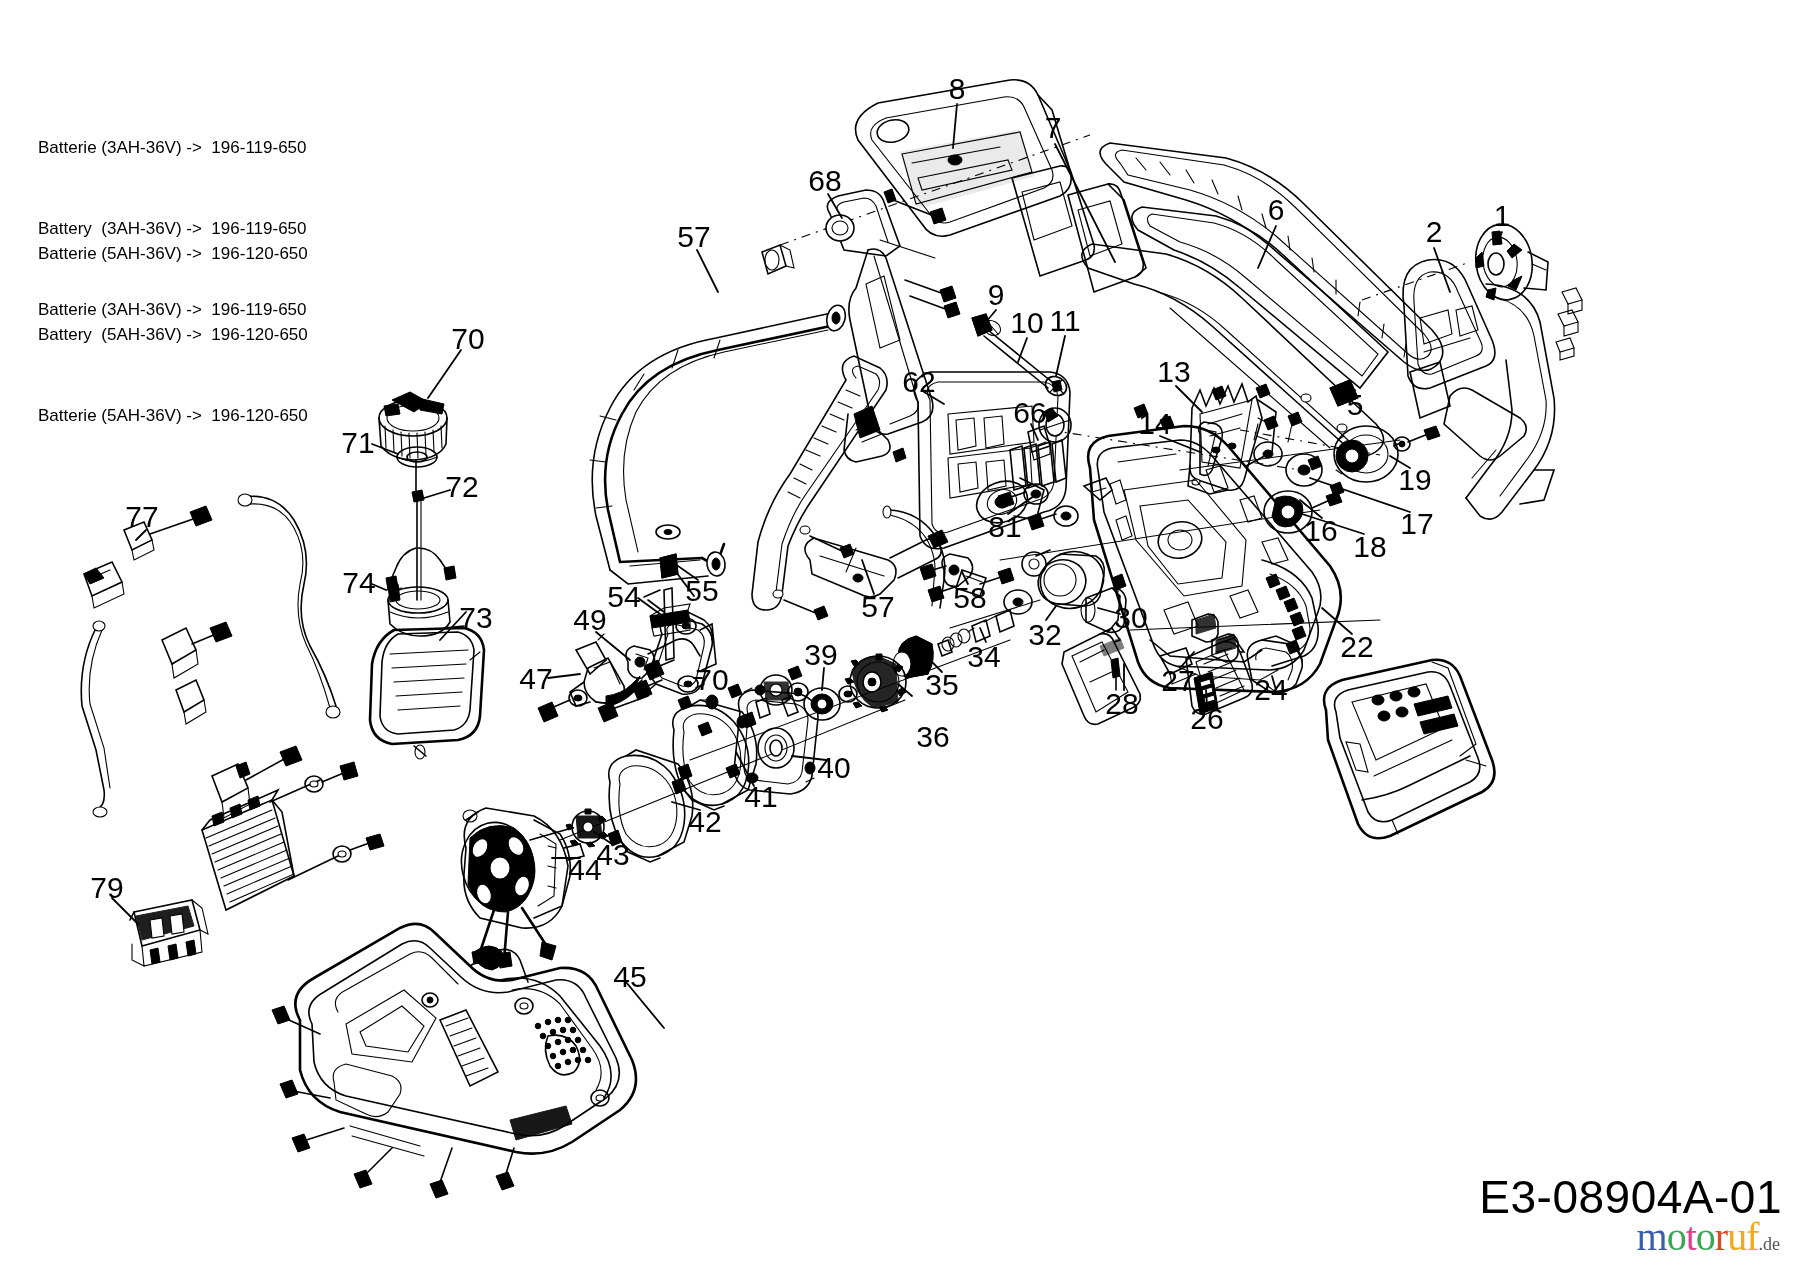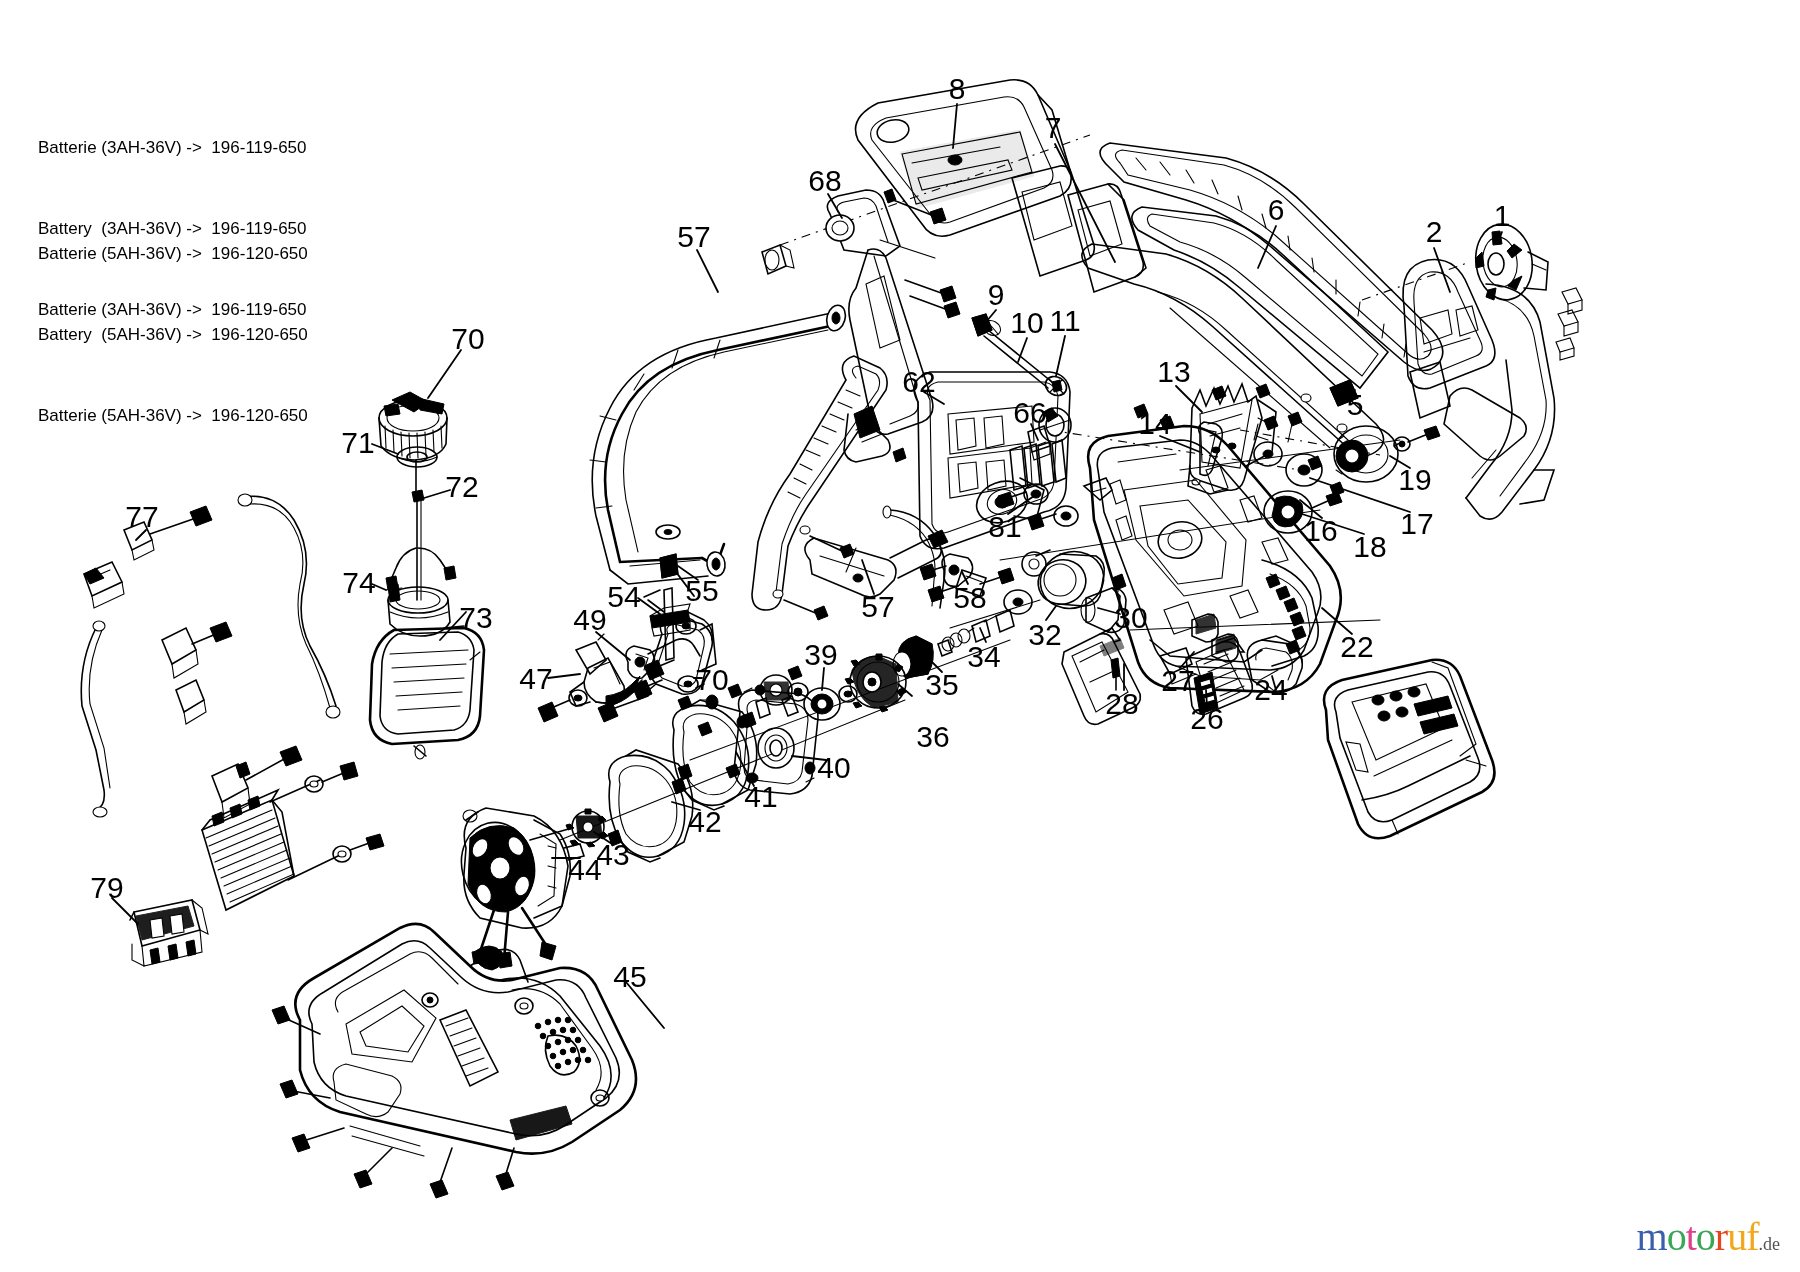--- a/index.html
+++ b/index.html
@@ -1025,15 +1025,16 @@
       <div class="callout" style="left: 468px; top: 339px;">70</div>
       <div class="callout" style="left: 358px; top: 443px;">71</div>
       <div class="callout" style="left: 462px; top: 487px;">72</div>
       <div class="callout" style="left: 476px; top: 618px;">73</div>
       <div class="callout" style="left: 359px; top: 583px;">74</div>
       <div class="callout" style="left: 142px; top: 517px;">77</div>
       <div class="callout" style="left: 107px; top: 888px;">79</div>
       <div class="callout" style="left: 1005px; top: 527px;">81</div>
     </div>
 
+  <div id="doccode">E3-08904A-01</div>
   <div id="watermark"><span style="color: rgb(59, 95, 173);">m</span><span style="color: rgb(58, 167, 87);">o</span><span style="color: rgb(224, 64, 138);">t</span><span style="color: rgb(58, 167, 87);">o</span><span style="color: rgb(229, 69, 31);">r</span><span style="color: rgb(242, 168, 29);">u</span><span style="color: rgb(242, 168, 29);">f</span><span class="wm-de">.de</span></div>
 
 </div>
 
 </body></html>

